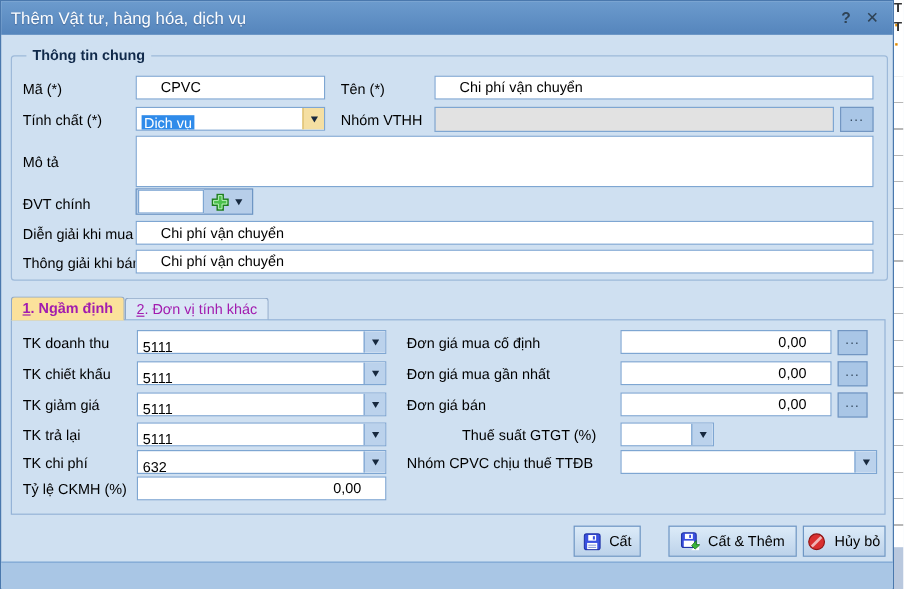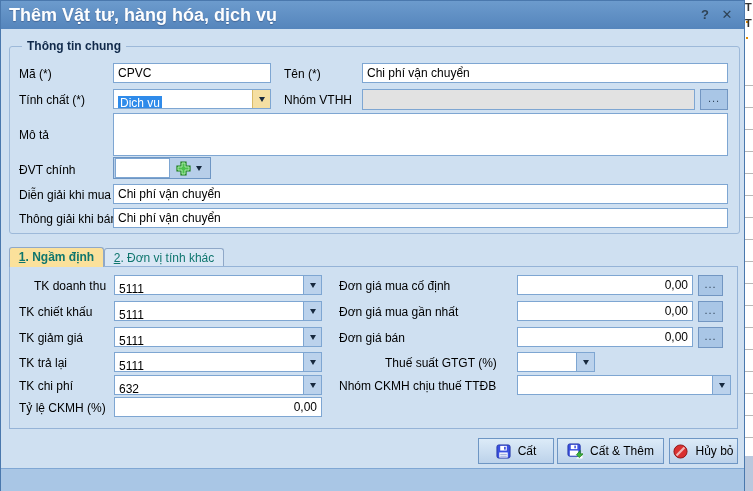--- a/index.html
+++ b/index.html
@@ -4,30 +4,30 @@
 <style>
   html,body{margin:0;padding:0;}
   body{font-family:"Liberation Sans","DejaVu Sans",sans-serif;font-size:12px;color:#000;background:#fff;}
   .stage{position:relative;width:753px;height:491px;overflow:hidden;background:#fff;}
 
   
   .dialog{position:absolute;left:0;top:0;width:745px;height:491px;background:#cfe0f1;
           border:1px solid #4a78ad;box-sizing:border-box;}
   .titlebar{position:absolute;left:0;top:0;width:100%;height:28px;
             background:linear-gradient(#6c9bcd,#5585bc);display:flex;align-items:center;box-sizing:border-box;}
-  .title{color:#fdfeff;padding-left:8px;font-size:18px;text-shadow:0 1px 1px rgba(0,0,40,.25);font-weight:bold;}
+  .title{color:#fdfeff;padding-left:8px;font-size:14px;text-shadow:0 1px 1px rgba(0,0,40,.25);}
   .tb-btn{position:absolute;top:5px;width:18px;height:18px;line-height:18px;text-align:center;
           color:#2f4356;font-weight:bold;font-size:13px;cursor:default;}
   .tb-help{right:30px;}
   .tb-close{right:8px;}
 
   
   .lbl{position:absolute;white-space:nowrap;line-height:14px;text-align:center;}
   .inp{position:absolute;background:#fff;border:1px solid #7ea6d2;box-sizing:border-box;
-       line-height:18px;padding:0 4px;overflow:hidden;white-space:nowrap;}
+       line-height:18px;padding:0 20px;overflow:hidden;white-space:nowrap;}
   .inp.num{text-align:right;}
   .inp.dis{background:#e2e2e2;}
   .combo{position:absolute;background:#fff;border:1px solid #7ea6d2;box-sizing:border-box;
          display:flex;align-items:stretch;overflow:hidden;}
   .combo .val{flex:1;line-height:18px;padding:4px 4px;white-space:nowrap;overflow:hidden;}
   .ddbtn{width:17px;background:#bbd2ec;border-left:1px solid #7ea6d2;display:flex;
          align-items:center;justify-content:center;}
   .ddbtn.tan{background:#f5dfa2;border-left:1px solid #d9ba67;}
   .ddbtn::after{content:"";border-left:3.5px solid transparent;border-right:3.5px solid transparent;
          border-top:5px solid #17293f;}
@@ -36,21 +36,21 @@
           color:#33475c;text-align:center;line-height:17px;font-size:11px;letter-spacing:1px;}
 
   
   .groupbox{position:absolute;left:8px;top:45px;width:729px;height:186px;
             border:1px solid #9db9d9;border-radius:3px;}
   .legend{position:absolute;left:12px;top:-8px;background:#cfe0f1;padding:0 5px;
           font-weight:bold;color:#10294a;}
 
   
   .tab{position:absolute;box-sizing:border-box;border:1px solid #8fa8c8;border-bottom:none;
-       border-radius:3px 3px 0 0;text-align:center;line-height:18px;color:#0f766e;background:#d9e7f5;}
+       border-radius:3px 3px 0 0;text-align:center;line-height:18px;color:#a21caf;background:#d9e7f5;}
   .tab.active{background:#fbe19b;font-weight:bold;z-index:3;}
   .u{text-decoration:underline;}
   .tabpanel{position:absolute;left:8px;top:265px;width:729px;height:163px;
             border:1px solid #95b3d7;box-sizing:border-box;z-index:1;}
 
   
   .dvt{position:absolute;left:112px;top:156px;width:98px;height:22px;background:#b7cee9;
        border:1px solid #6e96c4;box-sizing:border-box;display:flex;align-items:center;}
   .dvt .mini{width:53px;height:18px;background:#fff;border:1px solid #7ea6d2;margin-left:1px;}
   .dvt .plus{margin:0 3px 0 6px;display:flex;}
@@ -137,21 +137,21 @@
     <div class="inp" style="left:112px;top:207px;width:615px;height:20px;">Chi phí vận chuyển</div>
 
     <div class="tab active" style="left:8px;top:246px;width:95px;height:20px;">
       <span class="u">1</span><span>. Ngầm định</span>
     </div>
     <div class="tab" style="left:103px;top:247px;width:120px;height:19px;">
       <span class="u">2</span><span>. Đơn vị tính khác</span>
     </div>
     <div class="tabpanel"></div>
 
-    <span class="lbl" style="left:18px;top:278px;margin-left:15px;">TK doanh thu</span>
+    <span class="lbl" style="left:18px;top:278px;">TK doanh thu</span>
     <div class="combo" style="left:113px;top:274px;width:208px;height:20px;">
       <span class="val">5111</span>
         <span class="ddbtn"></span>
     </div>
 
     <span class="lbl" style="left:18px;top:304px;">TK chiết khấu</span>
     <div class="combo" style="left:113px;top:300px;width:208px;height:20px;">
       <span class="val">5111</span>
         <span class="ddbtn"></span>
     </div>
@@ -188,27 +188,27 @@
     <span class="lbl" style="left:338px;top:330px;">Đơn giá bán</span>
     <div class="inp num" style="left:516px;top:326px;width:176px;height:20px;">0,00</div>
     <div class="browse" style="left:697px;top:326px;width:25px;height:21px;">...</div>
 
     <span class="lbl" style="left:338px;top:355px;margin-left:46px;">Thuế suất GTGT (%)</span>
     <div class="combo" style="left:516px;top:351px;width:78px;height:20px;">
       <span class="val"></span>
         <span class="ddbtn"></span>
     </div>
 
-    <span class="lbl" style="left:338px;top:378px;">Nhóm CKMH chịu thuế TTĐB</span>
+    <span class="lbl" style="left:338px;top:378px;">Nhóm CPVC chịu thuế TTĐB</span>
     <div class="combo" style="left:516px;top:374px;width:214px;height:20px;">
       <span class="val"></span>
         <span class="ddbtn"></span>
     </div>
 
-    <div class="btn" style="left:477px;width:76px;">
+    <div class="btn" style="left:477px;width:56px;">
       <svg width="15" height="15" viewBox="0 0 16 16">
         <rect x="1" y="1" width="14" height="14" rx="2" fill="#3a50e0" stroke="#2235a8"></rect>
         <rect x="4.5" y="2" width="7" height="5" fill="#fff"></rect>
         <rect x="8.6" y="3" width="1.8" height="3" fill="#3a50e0"></rect>
         <rect x="3.5" y="9" width="9" height="5.5" fill="#fff"></rect>
         <rect x="4.5" y="10.5" width="7" height="1" fill="#8fa0d8"></rect>
         <rect x="4.5" y="12.5" width="7" height="1" fill="#8fa0d8"></rect>
       </svg>
       <span>Cất</span>
     </div>

